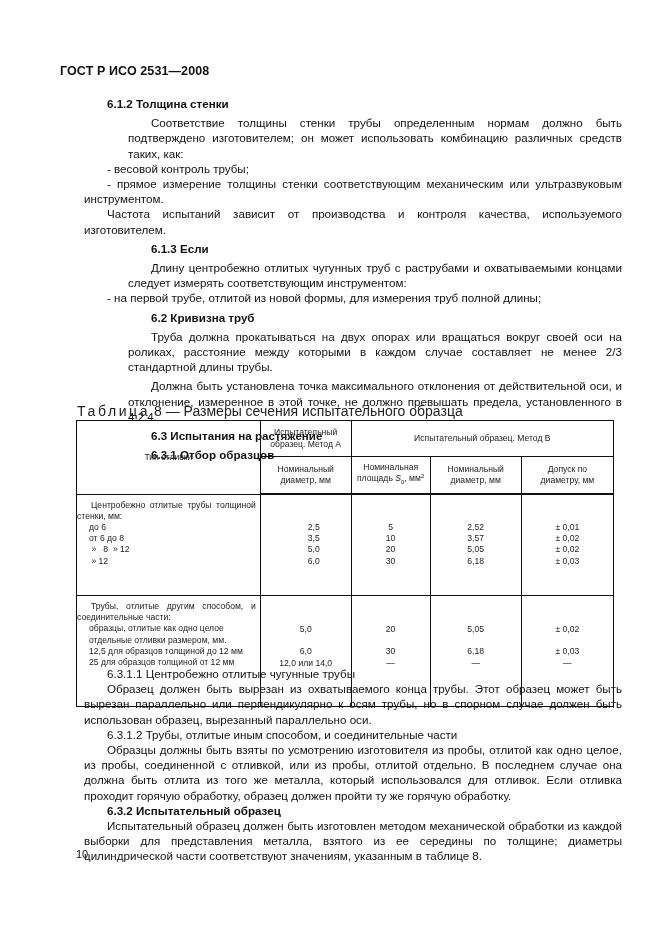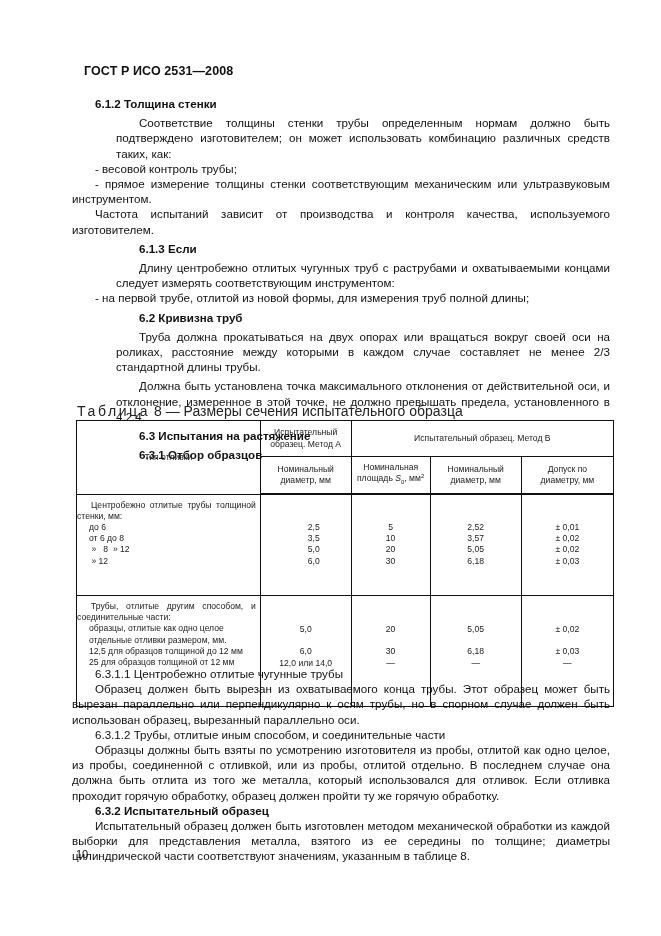--- a/index.html
+++ b/index.html
@@ -1,19 +1,19 @@
 <!DOCTYPE html>
 <html><head>
 <meta charset="utf-8">
 <style>
   html, body { margin: 0; padding: 0; background: #ffffff; }
   body { width: 661px; height: 936px; position: relative; overflow: hidden;
          font-family: "Liberation Sans", sans-serif; color: #111; }
-  .page-header { position: absolute; left: 84px; top: 64px; font-size: 12.5px; font-weight: bold; letter-spacing: 0.1px; }
-  .body-text { position: absolute; left: 72px; width: 538px; font-size: 11.6px; line-height: 15.2px; }
+  .page-header { position: absolute; left: 60px; top: 64px; font-size: 12.5px; font-weight: bold; letter-spacing: 0.1px; }
+  .body-text { position: absolute; left: 84px; width: 538px; font-size: 11.6px; line-height: 15.2px; }
   .p { margin: 0; text-align: justify; text-indent: 23px; }
   .h { margin: 0; text-indent: 23px; font-weight: bold; }
   .sp { margin-top: 4px; margin-left: 44px; }
   .t-cap { position: absolute; left: 77px; top: 403px; font-size: 14px; color: #222; }
   .t-cap .sp-letters { letter-spacing: 2.6px; }
   table.t8 { position: absolute; left: 76px; top: 420px; width: 538px; border-collapse: collapse;
              font-size: 8.6px; color: #222; line-height: 11.2px; }
   table.t8 td { border: 1px solid #111; padding: 0; vertical-align: middle; }
   .hd { text-align: center; }
   .c0 { width: 207px; margin-left: 30px; }

